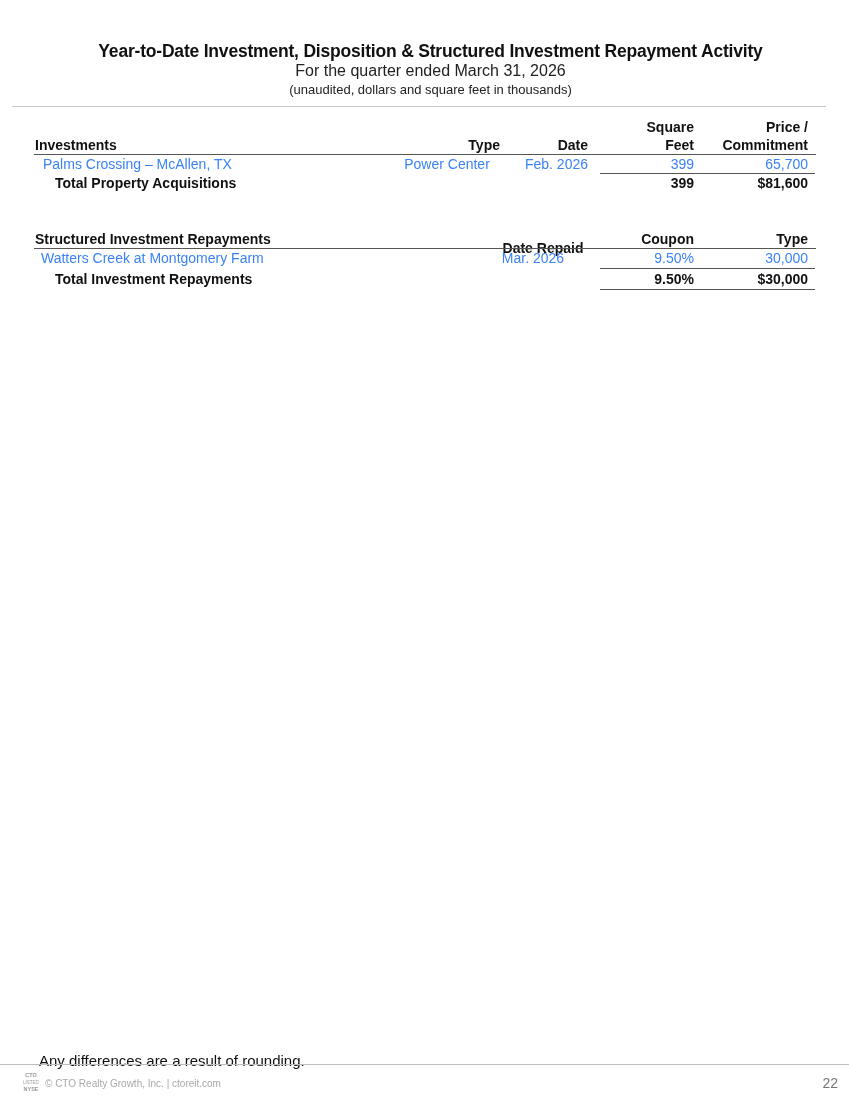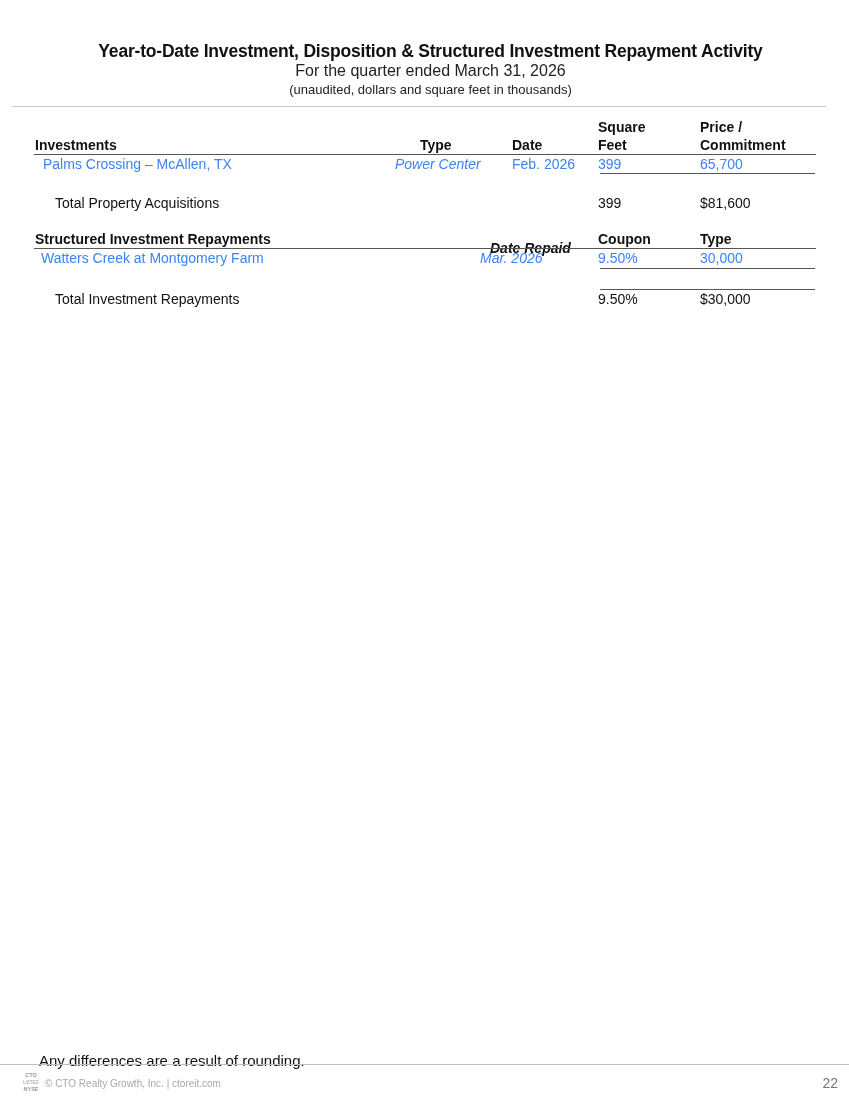--- a/index.html
+++ b/index.html
@@ -4,23 +4,23 @@
   <style>
     html, body { margin: 0; padding: 0; background: #ffffff; }
     body { width: 849px; height: 1100px; position: relative; overflow: hidden; font-family: "Liberation Sans", sans-serif; color: #111; }
     .title { position: absolute; top: 41px; left: 0; width: 861px; text-align: center; font-size: 17.5px; font-weight: bold; letter-spacing: -0.2px; }
     .subtitle { position: absolute; top: 62px; left: 0; width: 861px; text-align: center; font-size: 16px; color: #222; }
     .subtitle2 { position: absolute; top: 82px; left: 0; width: 861px; text-align: center; font-size: 13px; color: #222; }
     .hr-top { position: absolute; top: 106px; left: 12px; width: 814px; height: 1px; background: #c8c8c8; }
 
     .cell { position: absolute; font-size: 14px; white-space: nowrap; }
     .hdr { font-weight: bold; font-size: 14px; }
-    .c { text-align: left; }
-    .r { text-align: left; font-style: italic; }
-    .bold { font-weight: normal; margin-top: 20px; }
+    .c { text-align: right; }
+    .r { text-align: center; }
+    .bold { font-weight: bold; }
     .reg { color: #3b82f6; }
 
     .line { position: absolute; height: 1px; background: #555; }
 
     .footnote { position: absolute; top: 1052px; left: 39px; font-size: 15px; color: #111; }
     .hr-foot { position: absolute; top: 1064px; left: 0; width: 849px; height: 1px; background: #bdbdbd; }
     .logo { position: absolute; top: 1072px; left: 20px; width: 22px; font-size: 5.5px; color: #999; text-align: center; line-height: 7px; font-weight: bold; }
     .logo .mid { font-weight: normal; font-size: 4.5px; }
     .copyright { position: absolute; top: 1078px; left: 45px; font-size: 10px; color: #a8a8a8; }
     .pagenum { position: absolute; top: 1075px; right: 11px; font-size: 14px; color: #777; }

